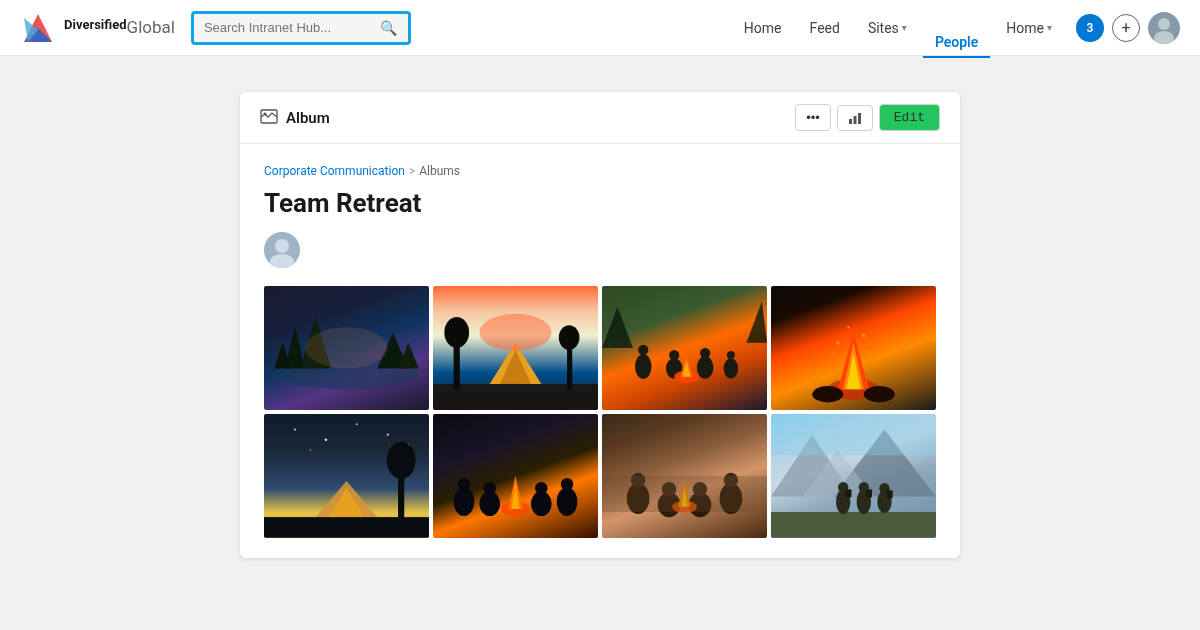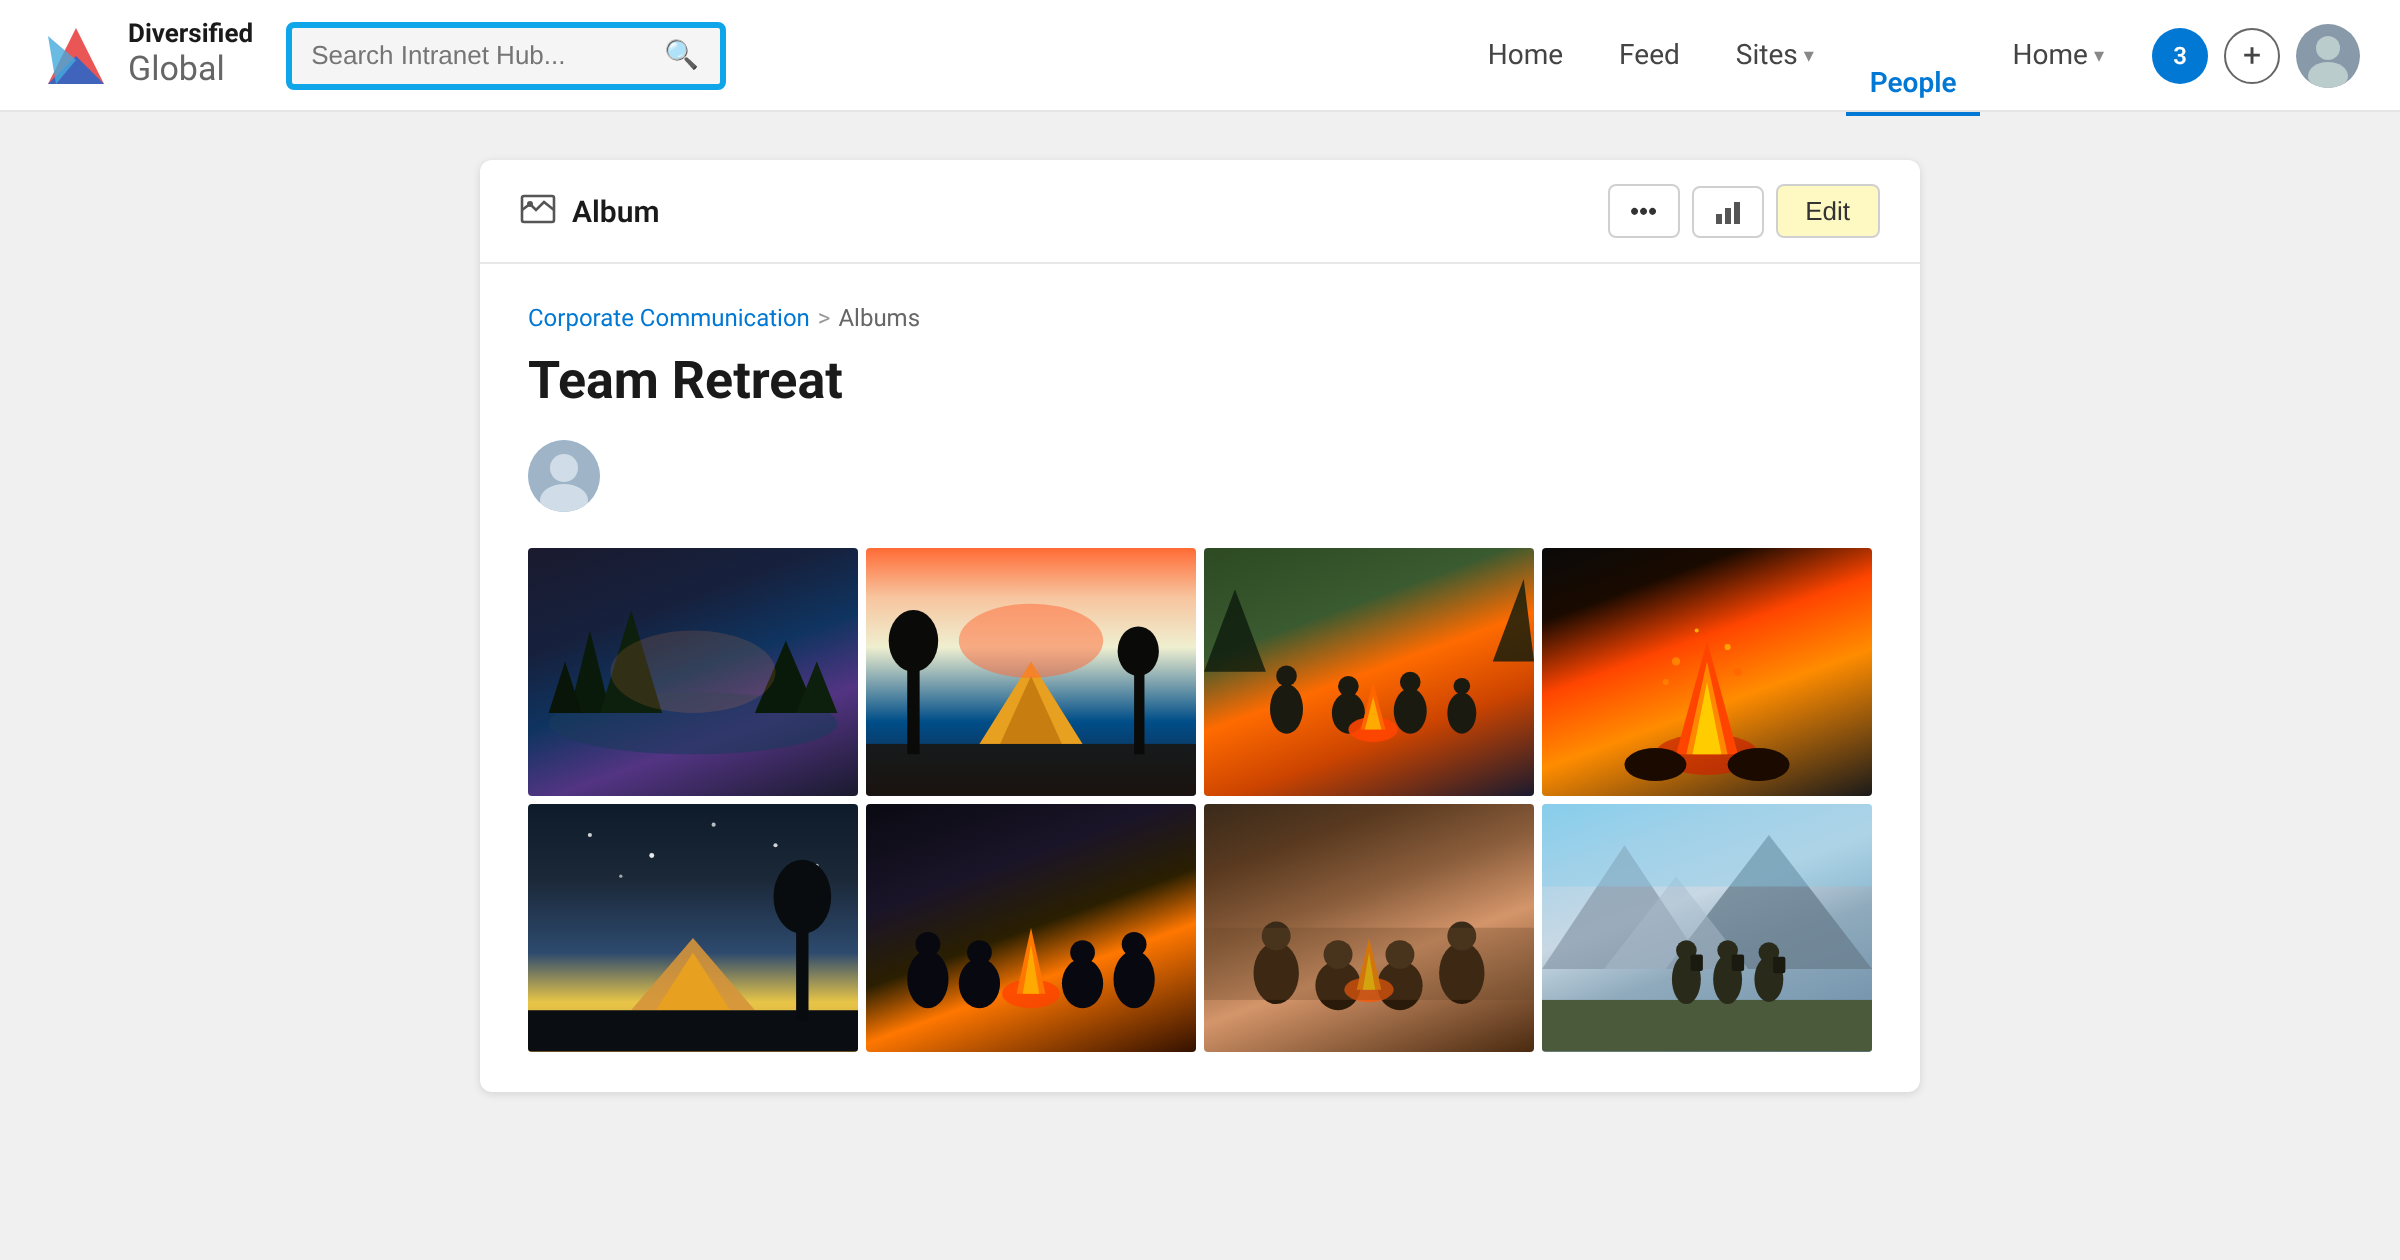--- a/index.html
+++ b/index.html
@@ -31,21 +31,21 @@
       gap: 8px;
       margin-right: 16px;
       flex-shrink: 0;
     }
     .logo-icon {
       width: 36px;
       height: 36px;
     }
     .logo-text {
       display: flex;
-      flex-direction: column;
+      flex-direction: row;
       line-height: 1.2;
     }
     .logo-text .brand {
       font-size: 13px;
       font-weight: 700;
       color: #1a1a1a;
     }
     .logo-text .sub {
       font-size: 17px;
       color: #666;
@@ -149,21 +149,21 @@
       background: #f0f0f0;
       min-height: calc(630px - 56px);
     }
 
     
     .card {
       background: white;
       border-radius: 6px;
       box-shadow: 0 1px 4px rgba(0,0,0,0.12);
       max-width: 720px;
-      margin: 4px auto;
+      margin: 16px auto;
       overflow: hidden;
     }
 
     
     .card-header {
       display: flex;
       align-items: center;
       justify-content: space-between;
       padding: 12px 20px;
       border-bottom: 1px solid #e8e8e8;
@@ -193,28 +193,29 @@
       border-radius: 4px;
       padding: 5px 10px;
       font-size: 13px;
       cursor: pointer;
       color: #333;
       display: flex;
       align-items: center;
       gap: 4px;
     }
     .edit-btn {
-      background: #fef9c3;
+      background: #22c55e;
       border: 1px solid #d0d0d0;
       border-radius: 4px;
       padding: 5px 14px;
       font-size: 13px;
       font-weight: 500;
       cursor: pointer;
       color: #333;
+      font-family: Liberation Mono, monospace;
     }
 
     
     .card-body {
       padding: 20px 24px;
     }
     .breadcrumb {
       font-size: 12px;
       color: #666;
       margin-bottom: 10px;

